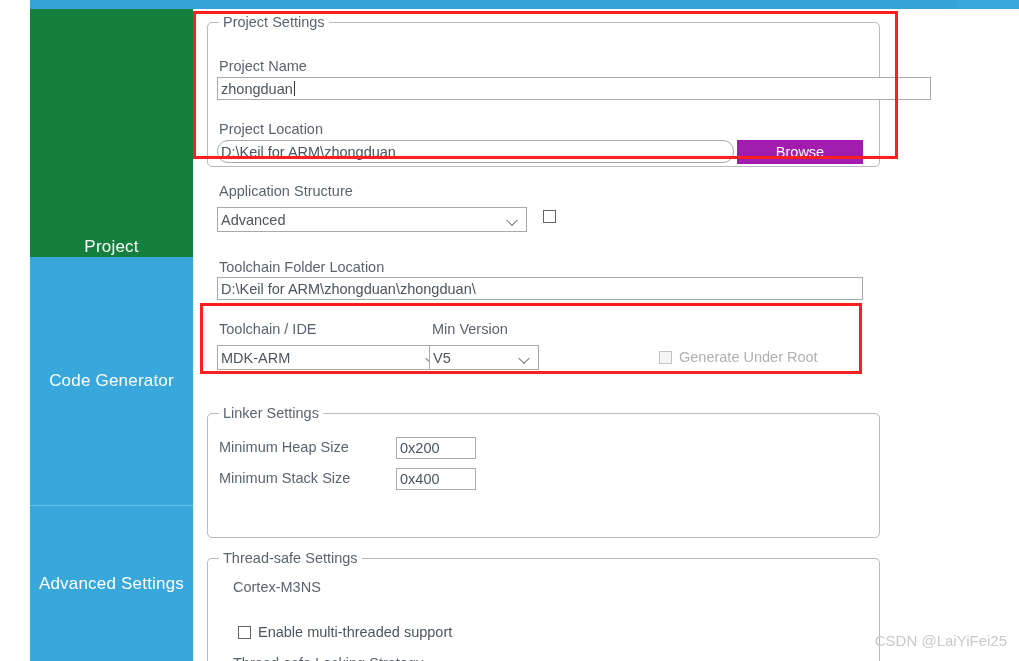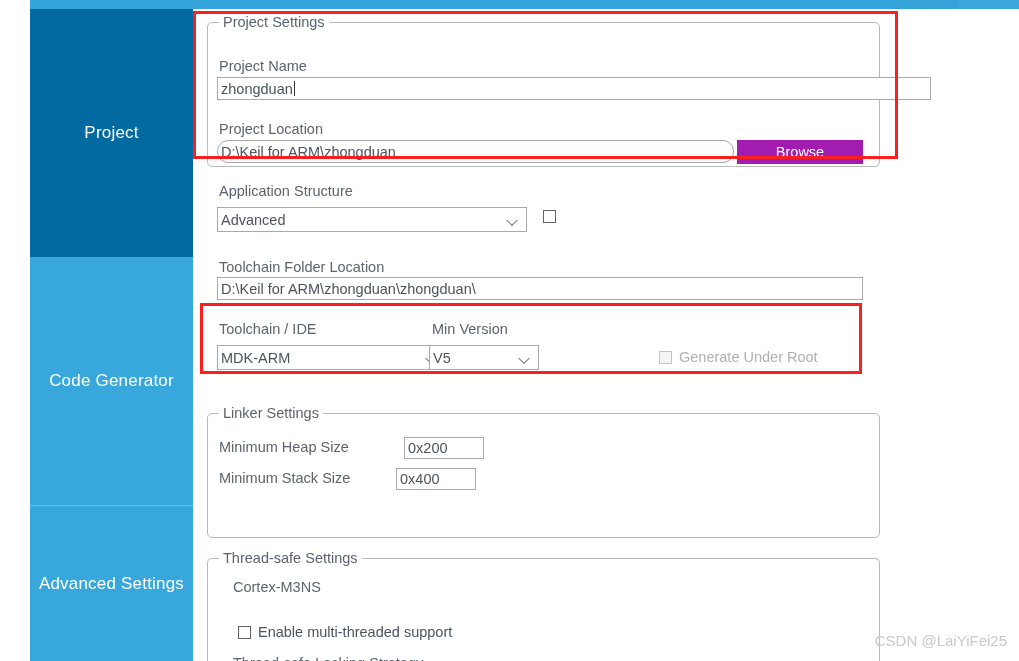--- a/index.html
+++ b/index.html
@@ -39,21 +39,21 @@
   .side-item {
     width: 100%;
     display: flex;
     align-items: center;
     justify-content: center;
     color: #ffffff;
     font-size: 17px;
     letter-spacing: 0.2px;
     user-select: none;
   }
-  .side-item.selected { background: #0369a1; }
+  .side-item.selected { background: #15803d; align-items: flex-end; }
   .side-item.normal   { background: #38a8dc; }
   .side-item.divider  { border-top: 1px solid #6bc0e6; }
 
   #side-project        { height: 248px; }
   #side-codegen        { height: 248px; }
   #side-advanced       { height: 156px; }
 
   
   .content {
     position: absolute;
@@ -265,21 +265,21 @@
     <div class="cbrow" style="left:466px; top:340px;">
       <span class="cbbox disabled"></span>
       <span class="cbtext disabled">Generate Under Root</span>
     </div>
 
     <div id="gb-linker" class="groupbox">
       <div class="group-title">Linker Settings</div>
     </div>
 
     <div class="lbl" style="left:26px; top:430px;">Minimum Heap Size</div>
-    <div class="tinput" style="left:203px; top:428px; width:80px; height:22px;margin-left:8px;">
+    <div class="tinput" style="left:203px; top:428px; width:80px; height:22px;">
       <span>0x200</span>
     </div>
 
     <div class="lbl" style="left:26px; top:461px;">Minimum Stack Size</div>
     <div class="tinput" style="left:203px; top:459px; width:80px; height:22px;">
       <span>0x400</span>
     </div>
 
     <div id="gb-thread" class="groupbox">
       <div class="group-title">Thread-safe Settings</div>

